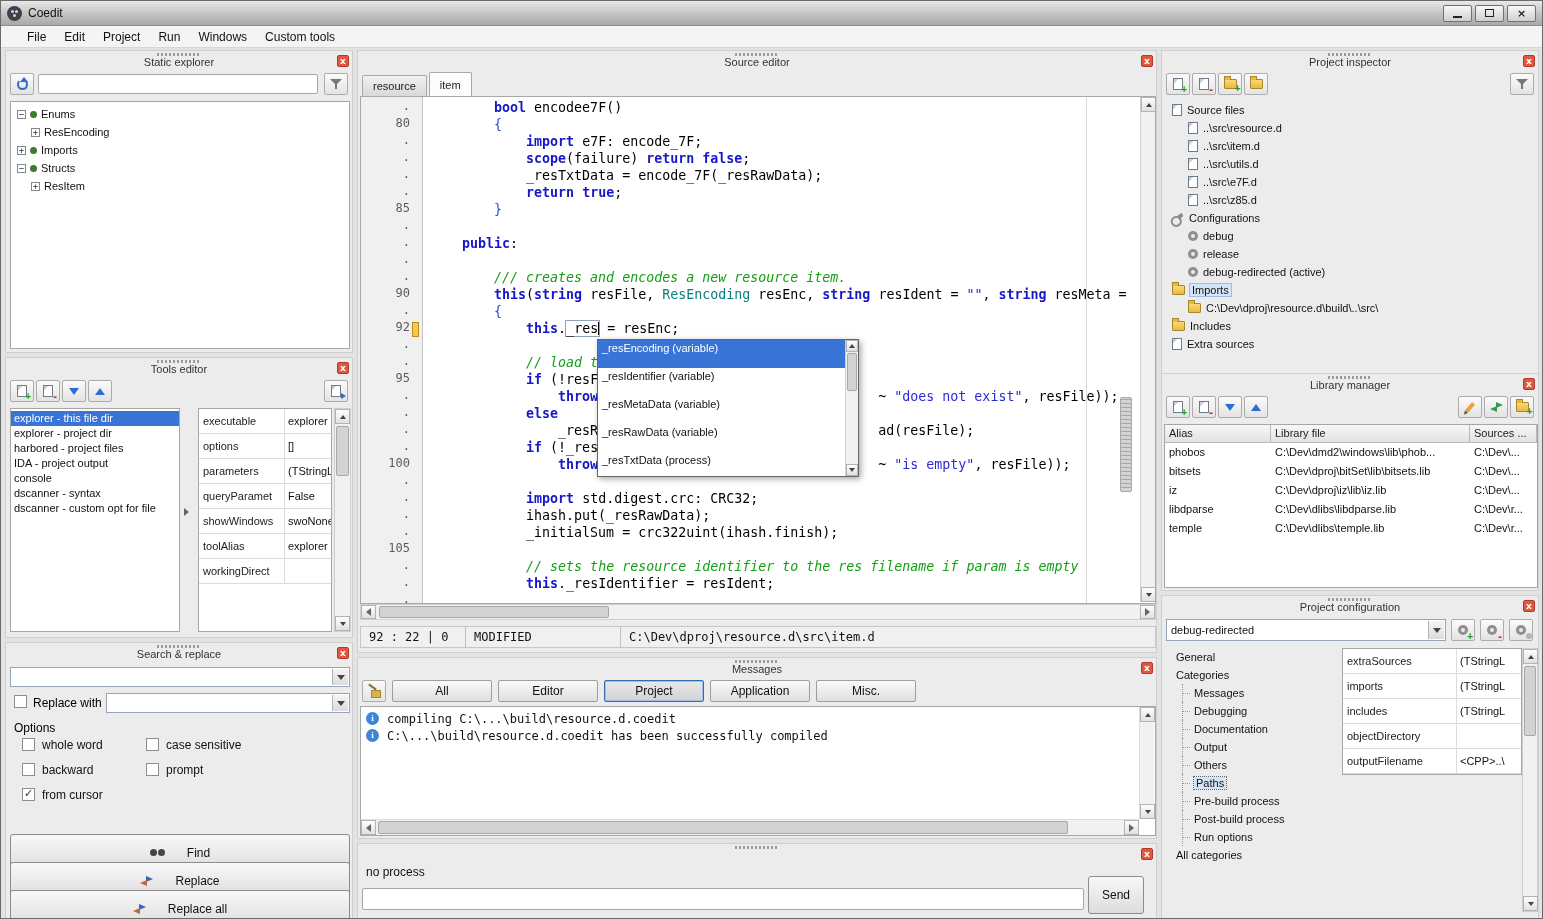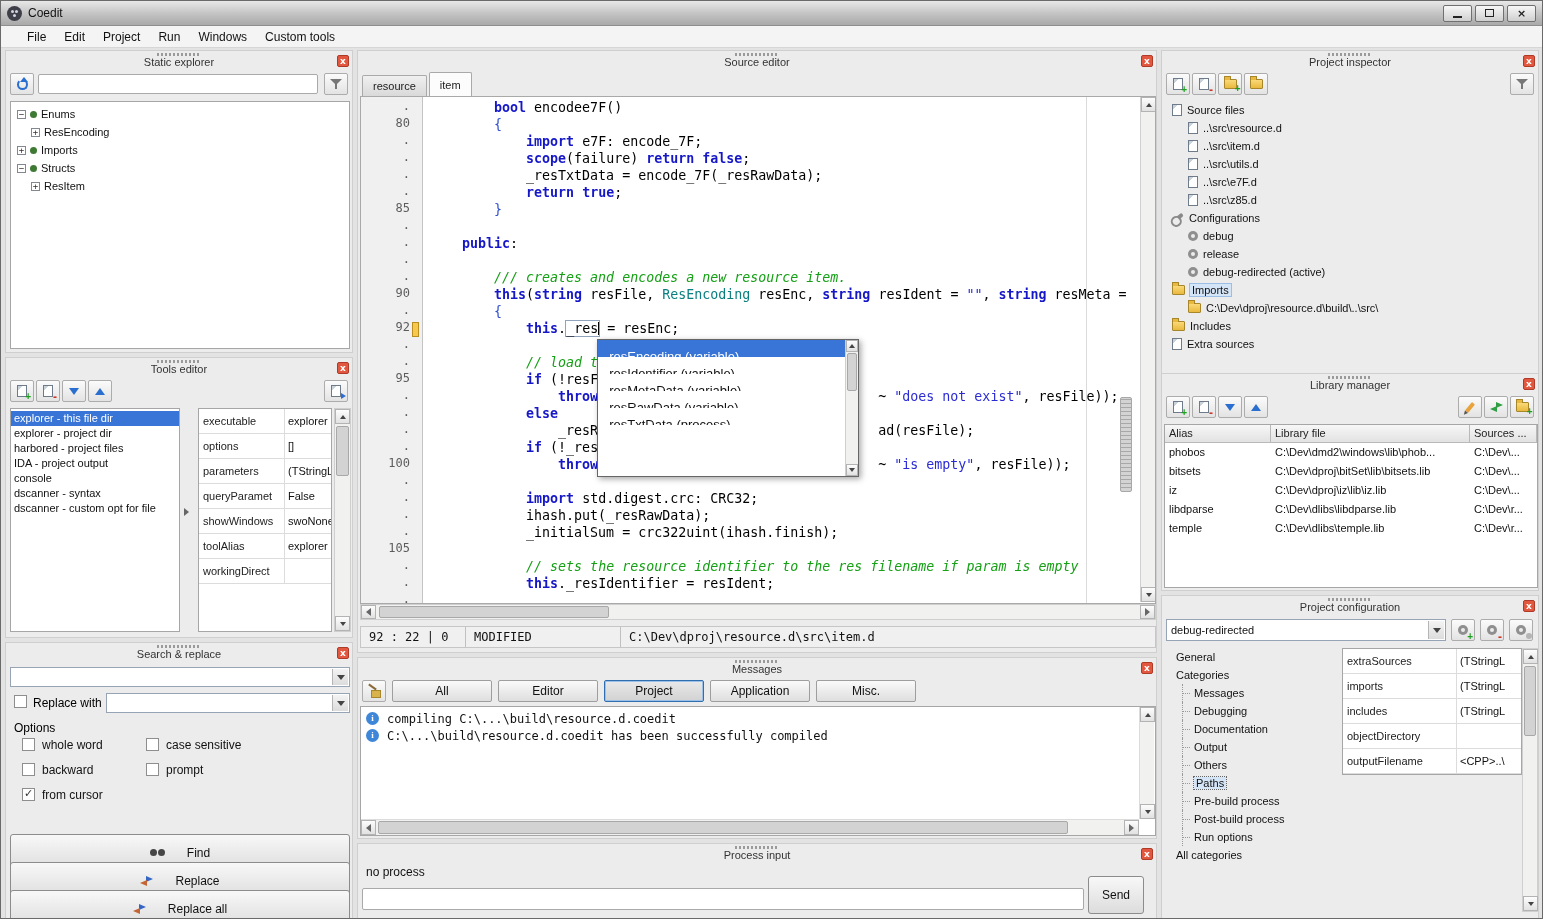--- a/index.html
+++ b/index.html
@@ -143,21 +143,21 @@
   
   .vscroll,.hscroll{position:absolute;background:#f1f1f0;border:1px solid #cfcfcf}
   .sb-btn{position:absolute;width:15px;height:15px;background:linear-gradient(#fdfdfd,#e1e1e1);
     border:1px solid #b3b3b3;display:flex;align-items:center;justify-content:center}
   .sb-btn .tri-d,.sb-btn .tri-u{border-left-width:3px;border-right-width:3px;border-top-width:4px;border-bottom-width:4px}
   .sb-thumb{position:absolute;background:#d3d3d3;border:1px solid #a8a8a8;border-radius:2px}
   .sb-thumb.grip{background:#d3d3d3 repeating-linear-gradient(0deg,transparent 0 3px,#a8a8a8 3px 4px)}
 
   
   .popup{position:absolute;background:#fff;border:1px solid #666;box-shadow:2px 2px 6px rgba(0,0,0,.35);z-index:50}
-  .comp-item{height:17px;line-height:17px;font-size:13px;color:#111;padding:8px 4px;white-space:nowrap;overflow:hidden}
+  .comp-item{height:28px;line-height:17px;font-size:11px;color:#111;padding:0 4px;white-space:nowrap;overflow:hidden}
   .comp-item.selected{background:#3875d7;color:#fff}
   .popup-scroll{position:absolute;right:0;top:0;bottom:0;width:13px;background:#f1f1f0;border-left:1px solid #cfcfcf}
 
   
   .msg-toolbar{position:absolute;display:flex;gap:6px;align-items:center}
   .filter-btn{width:100px;height:22px;border:1px solid #9e9e9e;border-radius:2px;font-size:12px;color:#111;
     background:linear-gradient(#fafafa,#dedede);display:flex;align-items:center;justify-content:center}
   .filter-btn.active{border:1px solid #2f6faf;background:linear-gradient(#e9e9e9,#d2d2d2);box-shadow:inset 0 0 0 1px #9cc0e8}
   .msg-row{display:flex;align-items:center;gap:8px;height:17px;padding-left:5px}
   .msg-text{font:12px "DejaVu Sans Mono",monospace;color:#111;white-space:nowrap}
@@ -545,21 +545,20 @@
       <span class="sb-thumb" style="left:17px;top:1px;width:690px;height:13px"></span>
       <span class="sb-btn" style="right:0;top:0;height:15px">
           <span class="tri-r"></span>
         </span>
     </div>
   </div>
 
   <div class="panel" style="left:356px;top:842px;width:800px;height:77px">
     <div class="phead">
       <span class="grip"></span>
-      <span class="ptitle">Process input</span>
       <span class="pclose">x</span>
     </div>
     <span style="position:absolute;left:8px;top:21px;font-size:12px;color:#111">no process</span>
     <input class="tinput" style="left: 4px; top: 44px; width: 722px; height: 22px;" value="">
     <div class="big-btn" style="left:730px;top:32px;width:56px">
       <span>Send</span>
     </div>
   </div>
 
   <div class="panel" style="left:1160px;top:49px;width:378px;height:398px">

